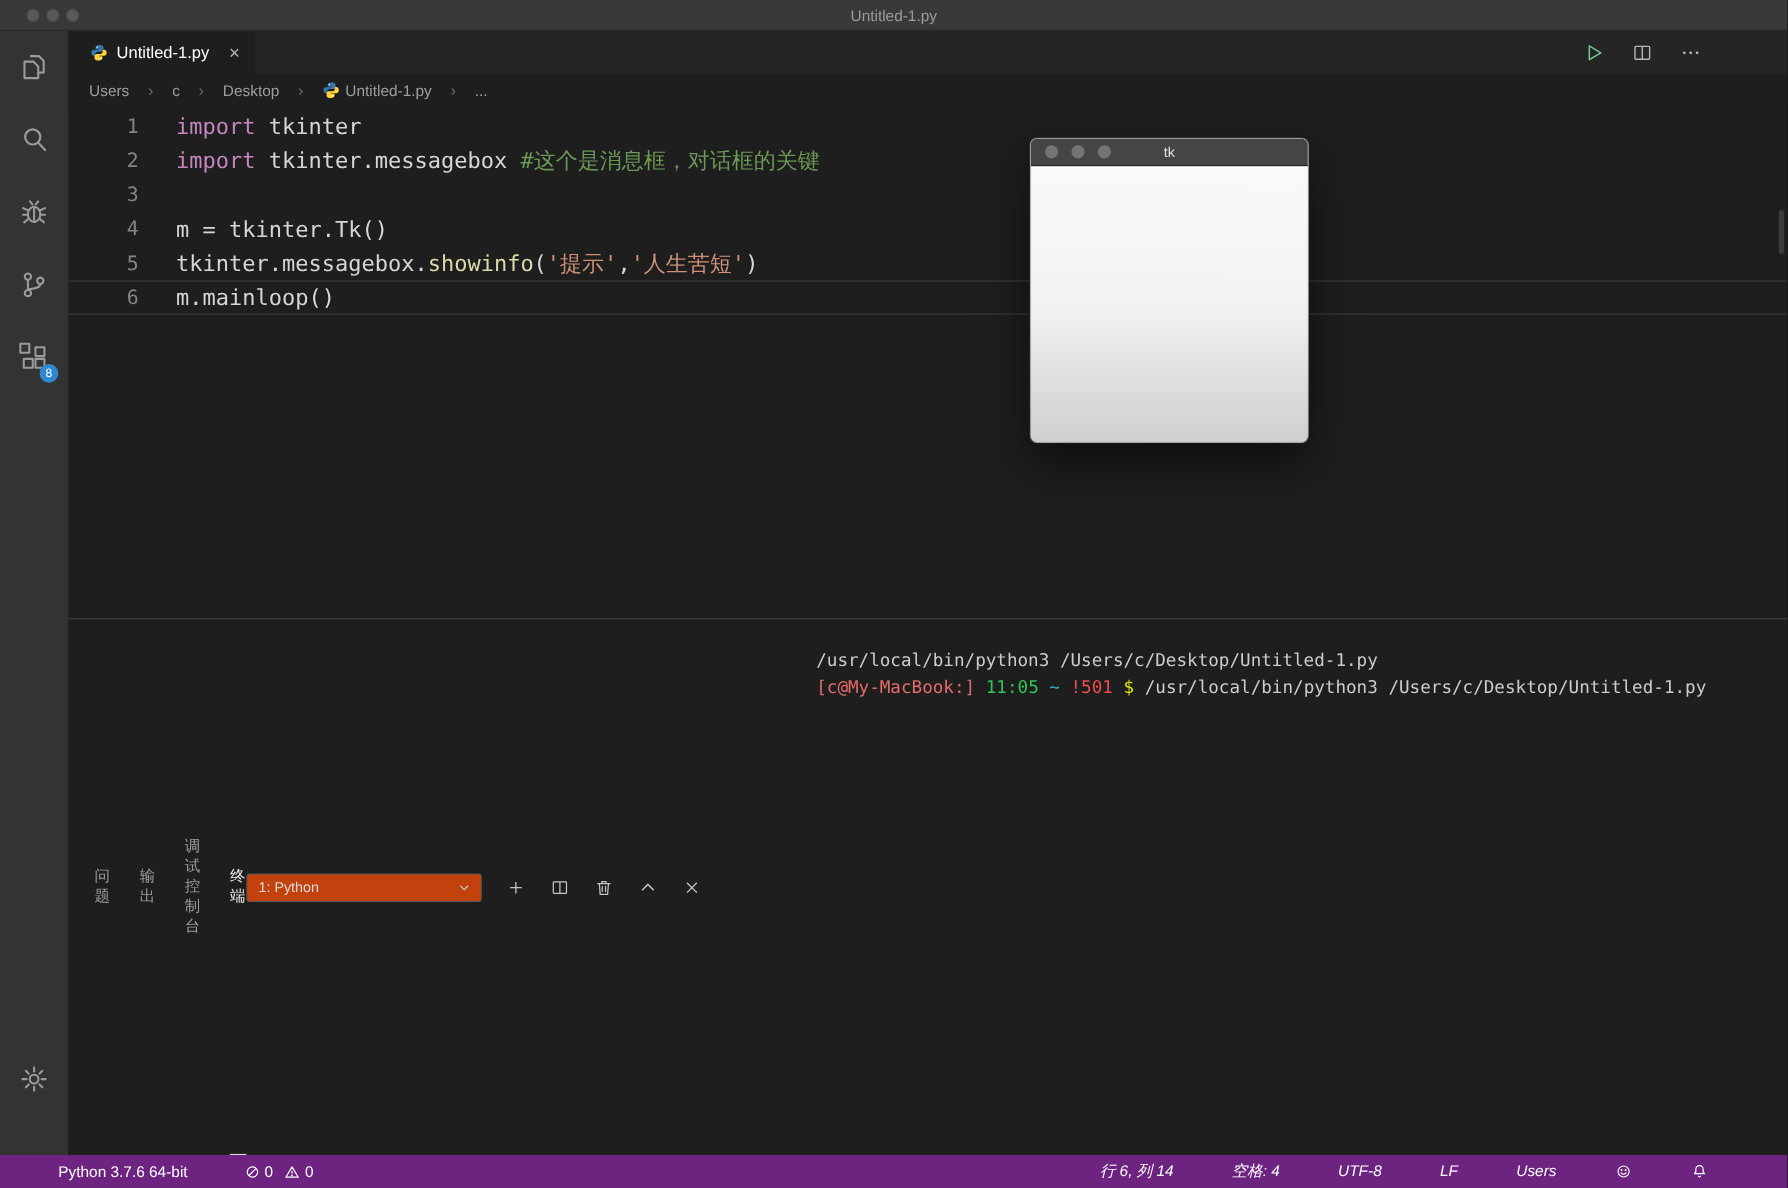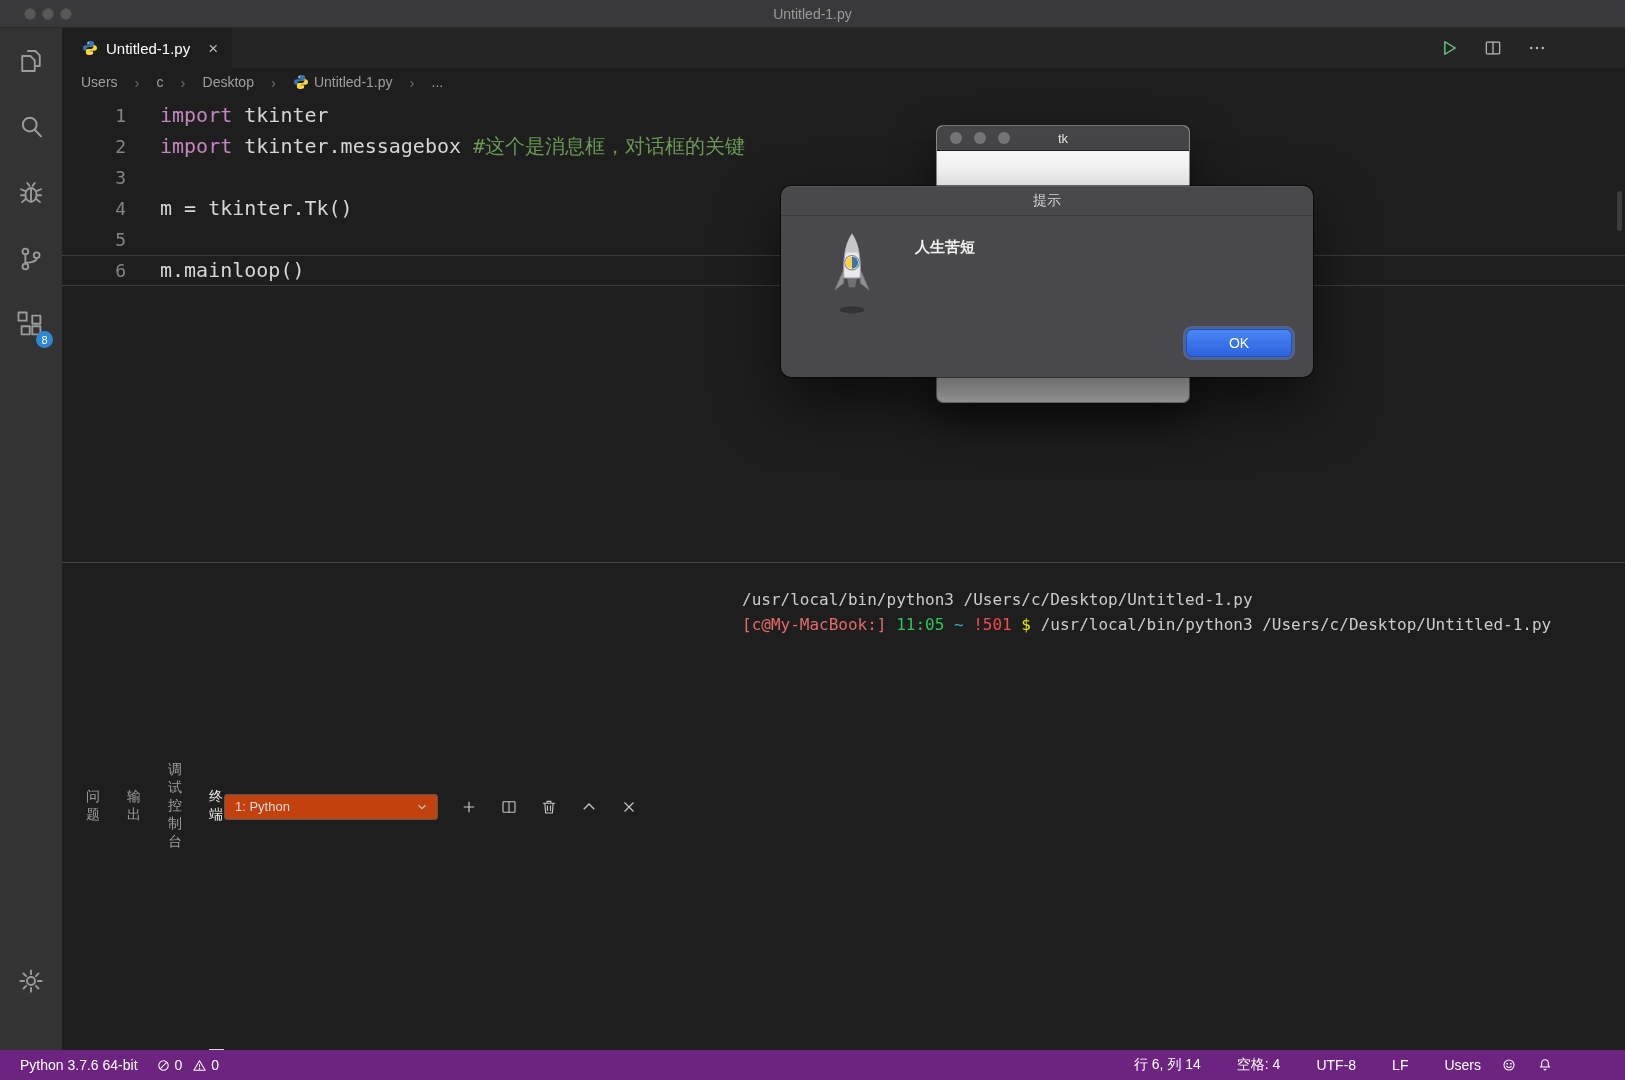--- a/index.html
+++ b/index.html
@@ -59,21 +59,21 @@
   .panel-tab.active { color:#e7e7e7; border-bottom-color:#d7d7d7; }
   .panel-actions { margin-left:auto; display:flex; align-items:center; gap:22px; padding-right:78px; color:#c5c5c5; }
   .panel-actions .act { display:flex; align-items:center; cursor:pointer; }
   .terminal-select { width:214px; height:26px; background:#c2410c; border:1px solid #585858; border-radius:3px; color:#dcdcdc; font-size:13px; display:flex; align-items:center; padding:0 8px 0 10px; cursor:pointer; }
   .terminal-select svg { margin-left:auto; }
   .terminal-body { flex:1; padding:24px 0 16px 26px; font-family:"DejaVu Sans Mono","Liberation Mono",monospace; font-size:16px; line-height:25px; color:var(--t-fg); white-space:pre; overflow:hidden; }
   .tm-fg{color:var(--t-fg)} .tm-red{color:var(--t-red)} .tm-red2{color:var(--t-red2)} .tm-green{color:var(--t-green)} .tm-cyan{color:var(--t-cyan)} .tm-yellow{color:var(--t-yellow)}
 
   
   .statusbar { flex:0 0 30px; background:var(--status-bar); display:flex; align-items:center; color:#ffffff; font-size:14px; padding-left:20px; }
-  .sb-item { display:flex; align-items:center; gap:5px; cursor:pointer; white-space:nowrap; }
+  .sb-item { display:flex; align-items:center; gap:5px; cursor:pointer; white-space:nowrap;margin-left:33px; }
   .sb-left { display:flex; align-items:center; gap:18px; }
   .sb-right { margin-left:auto; display:flex; align-items:center; gap:20px; padding-right:72px; }
   .sb-problems { display:flex; align-items:center; gap:4px; }
   .sb-problems .cnt { margin-right:6px; }
 
   
   .tk-window { position:absolute; left:936px; top:125px; width:254px; height:278px; border-radius:7px; overflow:hidden;
                box-shadow:0 18px 42px rgba(0,0,0,.55); border:1px solid rgba(0,0,0,.45); z-index:40;
                background:linear-gradient(#fbfbfb 0%, #f2f2f2 55%, #cfcfcf 100%); }
   .tk-titlebar { height:25px; background:#454547; border-bottom:1px solid #242424; display:flex; align-items:center; position:relative; }
@@ -214,21 +214,21 @@
             <span>...</span>
           </span>
         </div>
 
       <div class="editor">
         <div id="code-area">
             <div class="code-line"><span class="ln">1</span><span class="code-text"><span class="tk-kw">import</span><span class="tk-fg"> tkinter</span></span></div>
             <div class="code-line"><span class="ln">2</span><span class="code-text"><span class="tk-kw">import</span><span class="tk-fg"> tkinter.messagebox </span><span class="tk-cmt">#这个是消息框，对话框的关键</span></span></div>
             <div class="code-line"><span class="ln">3</span><span class="code-text"></span></div>
             <div class="code-line"><span class="ln">4</span><span class="code-text"><span class="tk-fg">m = tkinter.Tk()</span></span></div>
-            <div class="code-line"><span class="ln">5</span></div>
+            <div class="code-line"><span class="ln">5</span><span class="code-text"><span class="tk-fg">tkinter.messagebox.</span><span class="tk-fn">showinfo</span><span class="tk-fg">(</span><span class="tk-str">'提示'</span><span class="tk-fg">,</span><span class="tk-str">'人生苦短'</span><span class="tk-fg">)</span></span></div>
             <div class="code-line current"><span class="ln">6</span><span class="code-text"><span class="tk-fg">m.mainloop()</span></span></div>
           </div>
         <div class="editor-scrollbar"></div>
       </div>
 
       <div class="panel">
         <div class="panel-header">
           <div class="panel-tabs" id="panel-tabs">
               <div class="panel-tab">问题</div>
               <div class="panel-tab">输出</div>
@@ -286,21 +286,21 @@
         <span class="cnt">0</span>
         <svg width="15" height="15" viewBox="0 0 24 24" fill="none" stroke="#fff" stroke-width="1.7" stroke-linejoin="round">
             <path d="M12 4.5L21 19.5H3z"></path>
             <path d="M12 10v4.5"></path>
             <circle cx="12" cy="17" r="0.5" fill="#fff"></circle>
           </svg>
         <span class="cnt">0</span>
       </span>
     </div>
     <div class="sb-right">
-      <span id="status-right-items" style="display:flex;align-items:center;gap:36px;">
+      <span id="status-right-items" style="display:flex;align-items:flex-start;gap:20px;font-style:italic;">
           <span class="sb-item">行 6, 列 14</span>
           <span class="sb-item">空格: 4</span>
           <span class="sb-item">UTF-8</span>
           <span class="sb-item">LF</span>
           <span class="sb-item">Users</span>
         </span>
       <span class="sb-item">
         <svg width="16" height="16" viewBox="0 0 24 24" fill="none" stroke="#fff" stroke-width="1.6" stroke-linecap="round">
             <circle cx="12" cy="12" r="7.5"></circle>
             <circle cx="9.2" cy="10" r="0.6" fill="#fff"></circle>
@@ -321,30 +321,14 @@
     <div class="tk-titlebar">
       <div class="tk-dots">
         <span class="tk-dot"></span>
         <span class="tk-dot"></span>
         <span class="tk-dot"></span>
       </div>
       <div class="tk-title">tk</div>
     </div>
   </div>
 
-  <div class="dialog">
-    <div class="dialog-titlebar">提示</div>
-    <svg class="rocket" width="42" height="86" viewBox="0 0 40 84">
-      <ellipse cx="20" cy="76" rx="12" ry="3.5" fill="rgba(0,0,0,0.30)"></ellipse>
-      <path d="M15 44 L25 44 L23 54 L17 54 Z" fill="#6e6e74"></path>
-      <path d="M12 36 L3 57 L12 50 Z" fill="#8e8e94" stroke="#6b6b70" stroke-width="0.8"></path>
-      <path d="M28 36 L37 57 L28 50 Z" fill="#8e8e94" stroke="#6b6b70" stroke-width="0.8"></path>
-      <path d="M20 2 C27 12 29 27 28 45 L12 45 C11 27 13 12 20 2 Z" fill="#e8e8ea" stroke="#97979d" stroke-width="1"></path>
-      <path d="M20 2 C24 8 26 14 26.6 20 L13.4 20 C14 14 16 8 20 2 Z" fill="#c6c6cb"></path>
-      <circle cx="20" cy="30" r="7" fill="#ffffff" stroke="#85858b" stroke-width="1"></circle>
-      <path d="M20 24 a6 6 0 0 1 0 12 z" fill="#3776ab"></path>
-      <path d="M20 24 a6 6 0 0 0 0 12 z" fill="#ffd43b"></path>
-    </svg>
-    <div class="dialog-message">人生苦短</div>
-    <div class="dialog-ok">OK</div>
-  </div>
 
 </div>
 
 </body></html>

